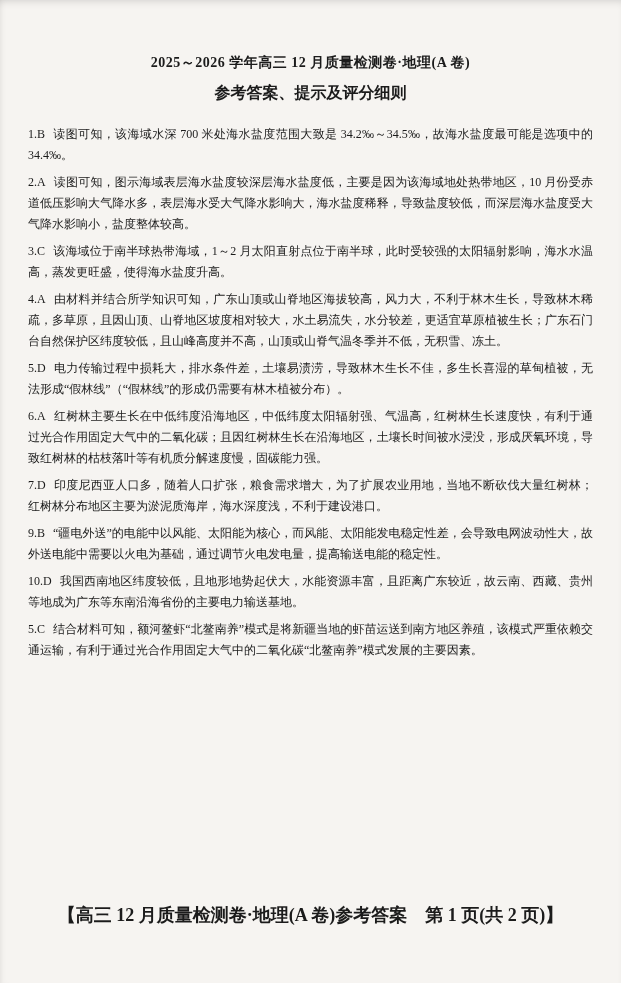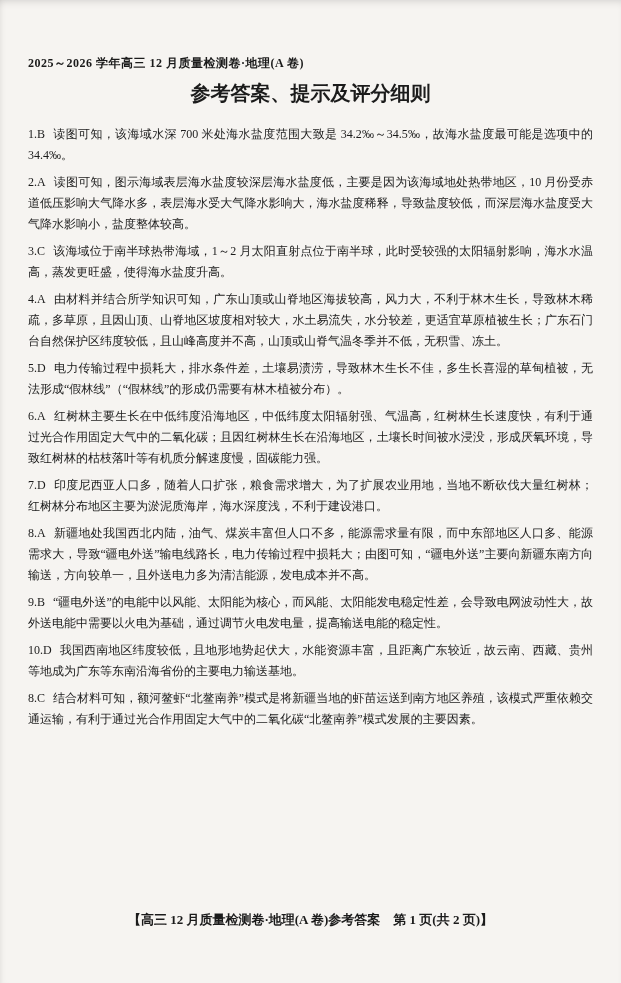--- a/index.html
+++ b/index.html
@@ -17,30 +17,30 @@
   }
   .page {
     position: absolute;
     inset: 0;
     box-sizing: border-box;
     padding: 50px 28px 0 28px;
     box-shadow: inset 0 6px 10px -6px rgba(0,0,0,0.18), inset 6px 0 10px -8px rgba(0,0,0,0.12);
   }
   .title {
     margin: 0;
-    text-align: left;
-    font-size: 12px;
+    text-align: center;
+    font-size: 14px;
     font-weight: bold;
     letter-spacing: 0.5px;
     line-height: 26px;
   }
   .subtitle {
     margin: 6px 0 20px 0;
     text-align: center;
-    font-size: 20px;
+    font-size: 16px;
     font-weight: bold;
     line-height: 22px;
   }
   .answers {
     width: 565px;
   }
   .answer-item {
     margin: 0 0 6px 0;
     font-size: 12px;
     line-height: 21px;
@@ -50,40 +50,38 @@
   .answer-num {
     margin-right: 8px;
     white-space: nowrap;
   }
   .footer {
     position: absolute;
     left: 0;
     top: 903px;
     width: 100%;
     text-align: center;
-    font-size: 13px;
+    font-size: 18px;
     font-weight: bold;
-    margin-top: 8px;
   }
 </style>
 </head>
 <body>
 
 <div class="page">
   <h1 class="title">2025～2026 学年高三 12 月质量检测卷·地理(A 卷)</h1>
   <h2 class="subtitle">参考答案、提示及评分细则</h2>
 
   <div class="answers">
     <p class="answer-item"><span class="answer-num">1.B</span><span>读图可知，该海域水深 700 米处海水盐度范围大致是 34.2‰～34.5‰，故海水盐度最可能是选项中的 34.4‰。</span></p>
     <p class="answer-item"><span class="answer-num">2.A</span><span>读图可知，图示海域表层海水盐度较深层海水盐度低，主要是因为该海域地处热带地区，10 月份受赤道低压影响大气降水多，表层海水受大气降水影响大，海水盐度稀释，导致盐度较低，而深层海水盐度受大气降水影响小，盐度整体较高。</span></p>
     <p class="answer-item"><span class="answer-num">3.C</span><span>该海域位于南半球热带海域，1～2 月太阳直射点位于南半球，此时受较强的太阳辐射影响，海水水温高，蒸发更旺盛，使得海水盐度升高。</span></p>
     <p class="answer-item"><span class="answer-num">4.A</span><span>由材料并结合所学知识可知，广东山顶或山脊地区海拔较高，风力大，不利于林木生长，导致林木稀疏，多草原，且因山顶、山脊地区坡度相对较大，水土易流失，水分较差，更适宜草原植被生长；广东石门台自然保护区纬度较低，且山峰高度并不高，山顶或山脊气温冬季并不低，无积雪、冻土。</span></p>
     <p class="answer-item"><span class="answer-num">5.D</span><span>电力传输过程中损耗大，排水条件差，土壤易渍涝，导致林木生长不佳，多生长喜湿的草甸植被，无法形成“假林线”（“假林线”的形成仍需要有林木植被分布）。</span></p>
     <p class="answer-item"><span class="answer-num">6.A</span><span>红树林主要生长在中低纬度沿海地区，中低纬度太阳辐射强、气温高，红树林生长速度快，有利于通过光合作用固定大气中的二氧化碳；且因红树林生长在沿海地区，土壤长时间被水浸没，形成厌氧环境，导致红树林的枯枝落叶等有机质分解速度慢，固碳能力强。</span></p>
     <p class="answer-item"><span class="answer-num">7.D</span><span>印度尼西亚人口多，随着人口扩张，粮食需求增大，为了扩展农业用地，当地不断砍伐大量红树林；红树林分布地区主要为淤泥质海岸，海水深度浅，不利于建设港口。</span></p>
-    <p class="answer-item"><span class="answer-num">8.A</span><span>新疆地处我国西北内陆，油气、煤炭丰富但人口不多，能源需求量有限，而中东部地区人口多、能源需求大，导致“疆电外送”输电线路长，电力传输过程中损耗大；由图可知，“疆电外送”主要向新疆东南方向输送，方向较单一，且外送电力多为清洁能源，发电成本并不高。</span></p>
     <p class="answer-item"><span class="answer-num">9.B</span><span>“疆电外送”的电能中以风能、太阳能为核心，而风能、太阳能发电稳定性差，会导致电网波动性大，故外送电能中需要以火电为基础，通过调节火电发电量，提高输送电能的稳定性。</span></p>
     <p class="answer-item"><span class="answer-num">10.D</span><span>我国西南地区纬度较低，且地形地势起伏大，水能资源丰富，且距离广东较近，故云南、西藏、贵州等地成为广东等东南沿海省份的主要电力输送基地。</span></p>
-    <p class="answer-item"><span class="answer-num">8.C</span><span>结合材料可知，额河鳌虾“北鳌南养”模式是将新疆当地的虾苗运送到南方地区养殖，该模式严重依赖交通运输，有利于通过光合作用固定大气中的二氧化碳“北鳌南养”模式发展的主要因素。</span></p>
+    <p class="answer-item"><span class="answer-num">5.C</span><span>结合材料可知，额河鳌虾“北鳌南养”模式是将新疆当地的虾苗运送到南方地区养殖，该模式严重依赖交通运输，有利于通过光合作用固定大气中的二氧化碳“北鳌南养”模式发展的主要因素。</span></p>
   </div>
 
   <div class="footer">【高三 12 月质量检测卷·地理(A 卷)参考答案　第 1 页(共 2 页)】</div>
 </div>
 
 </body></html>

